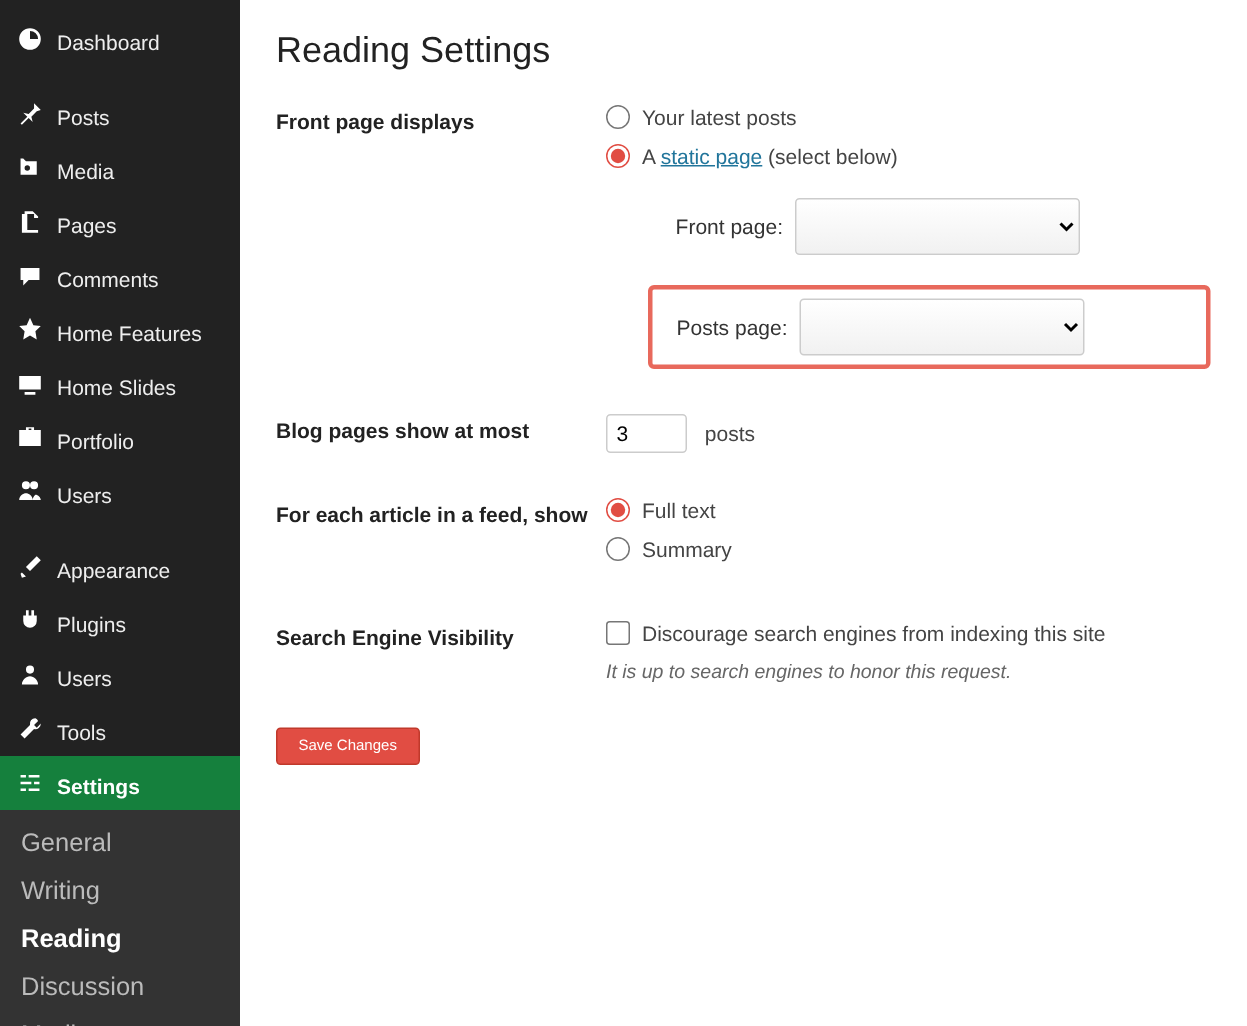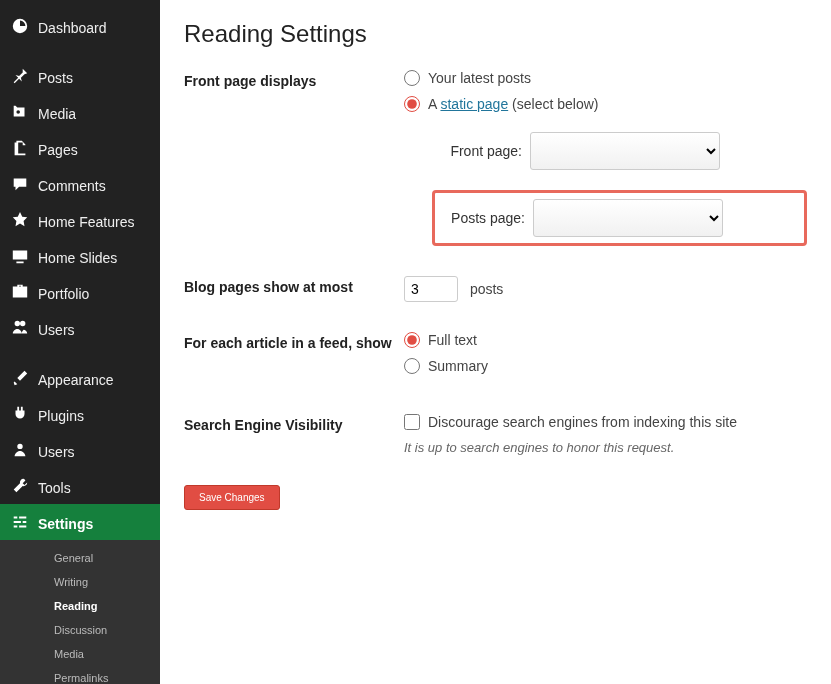--- a/index.html
+++ b/index.html
@@ -53,24 +53,23 @@
       position: absolute;
       right: -8px;
       top: 50%;
       margin-top: -8px;
       border: 8px solid transparent;
       border-right-color: #fff;
     }
     .sub-item {
       padding: 6px 10px 6px 14px;
       color: #bbb;
-      font-size: 11px;
+      font-size: 17px;
       cursor: pointer;
       background: #333;
-      margin-left: 40px;
     }
     .sub-item.current {
       color: #fff;
       font-weight: 600;
     }
     .sub-wrap { background:#333; padding: 6px 0; }
 
     
     .content {
       flex: 1;

